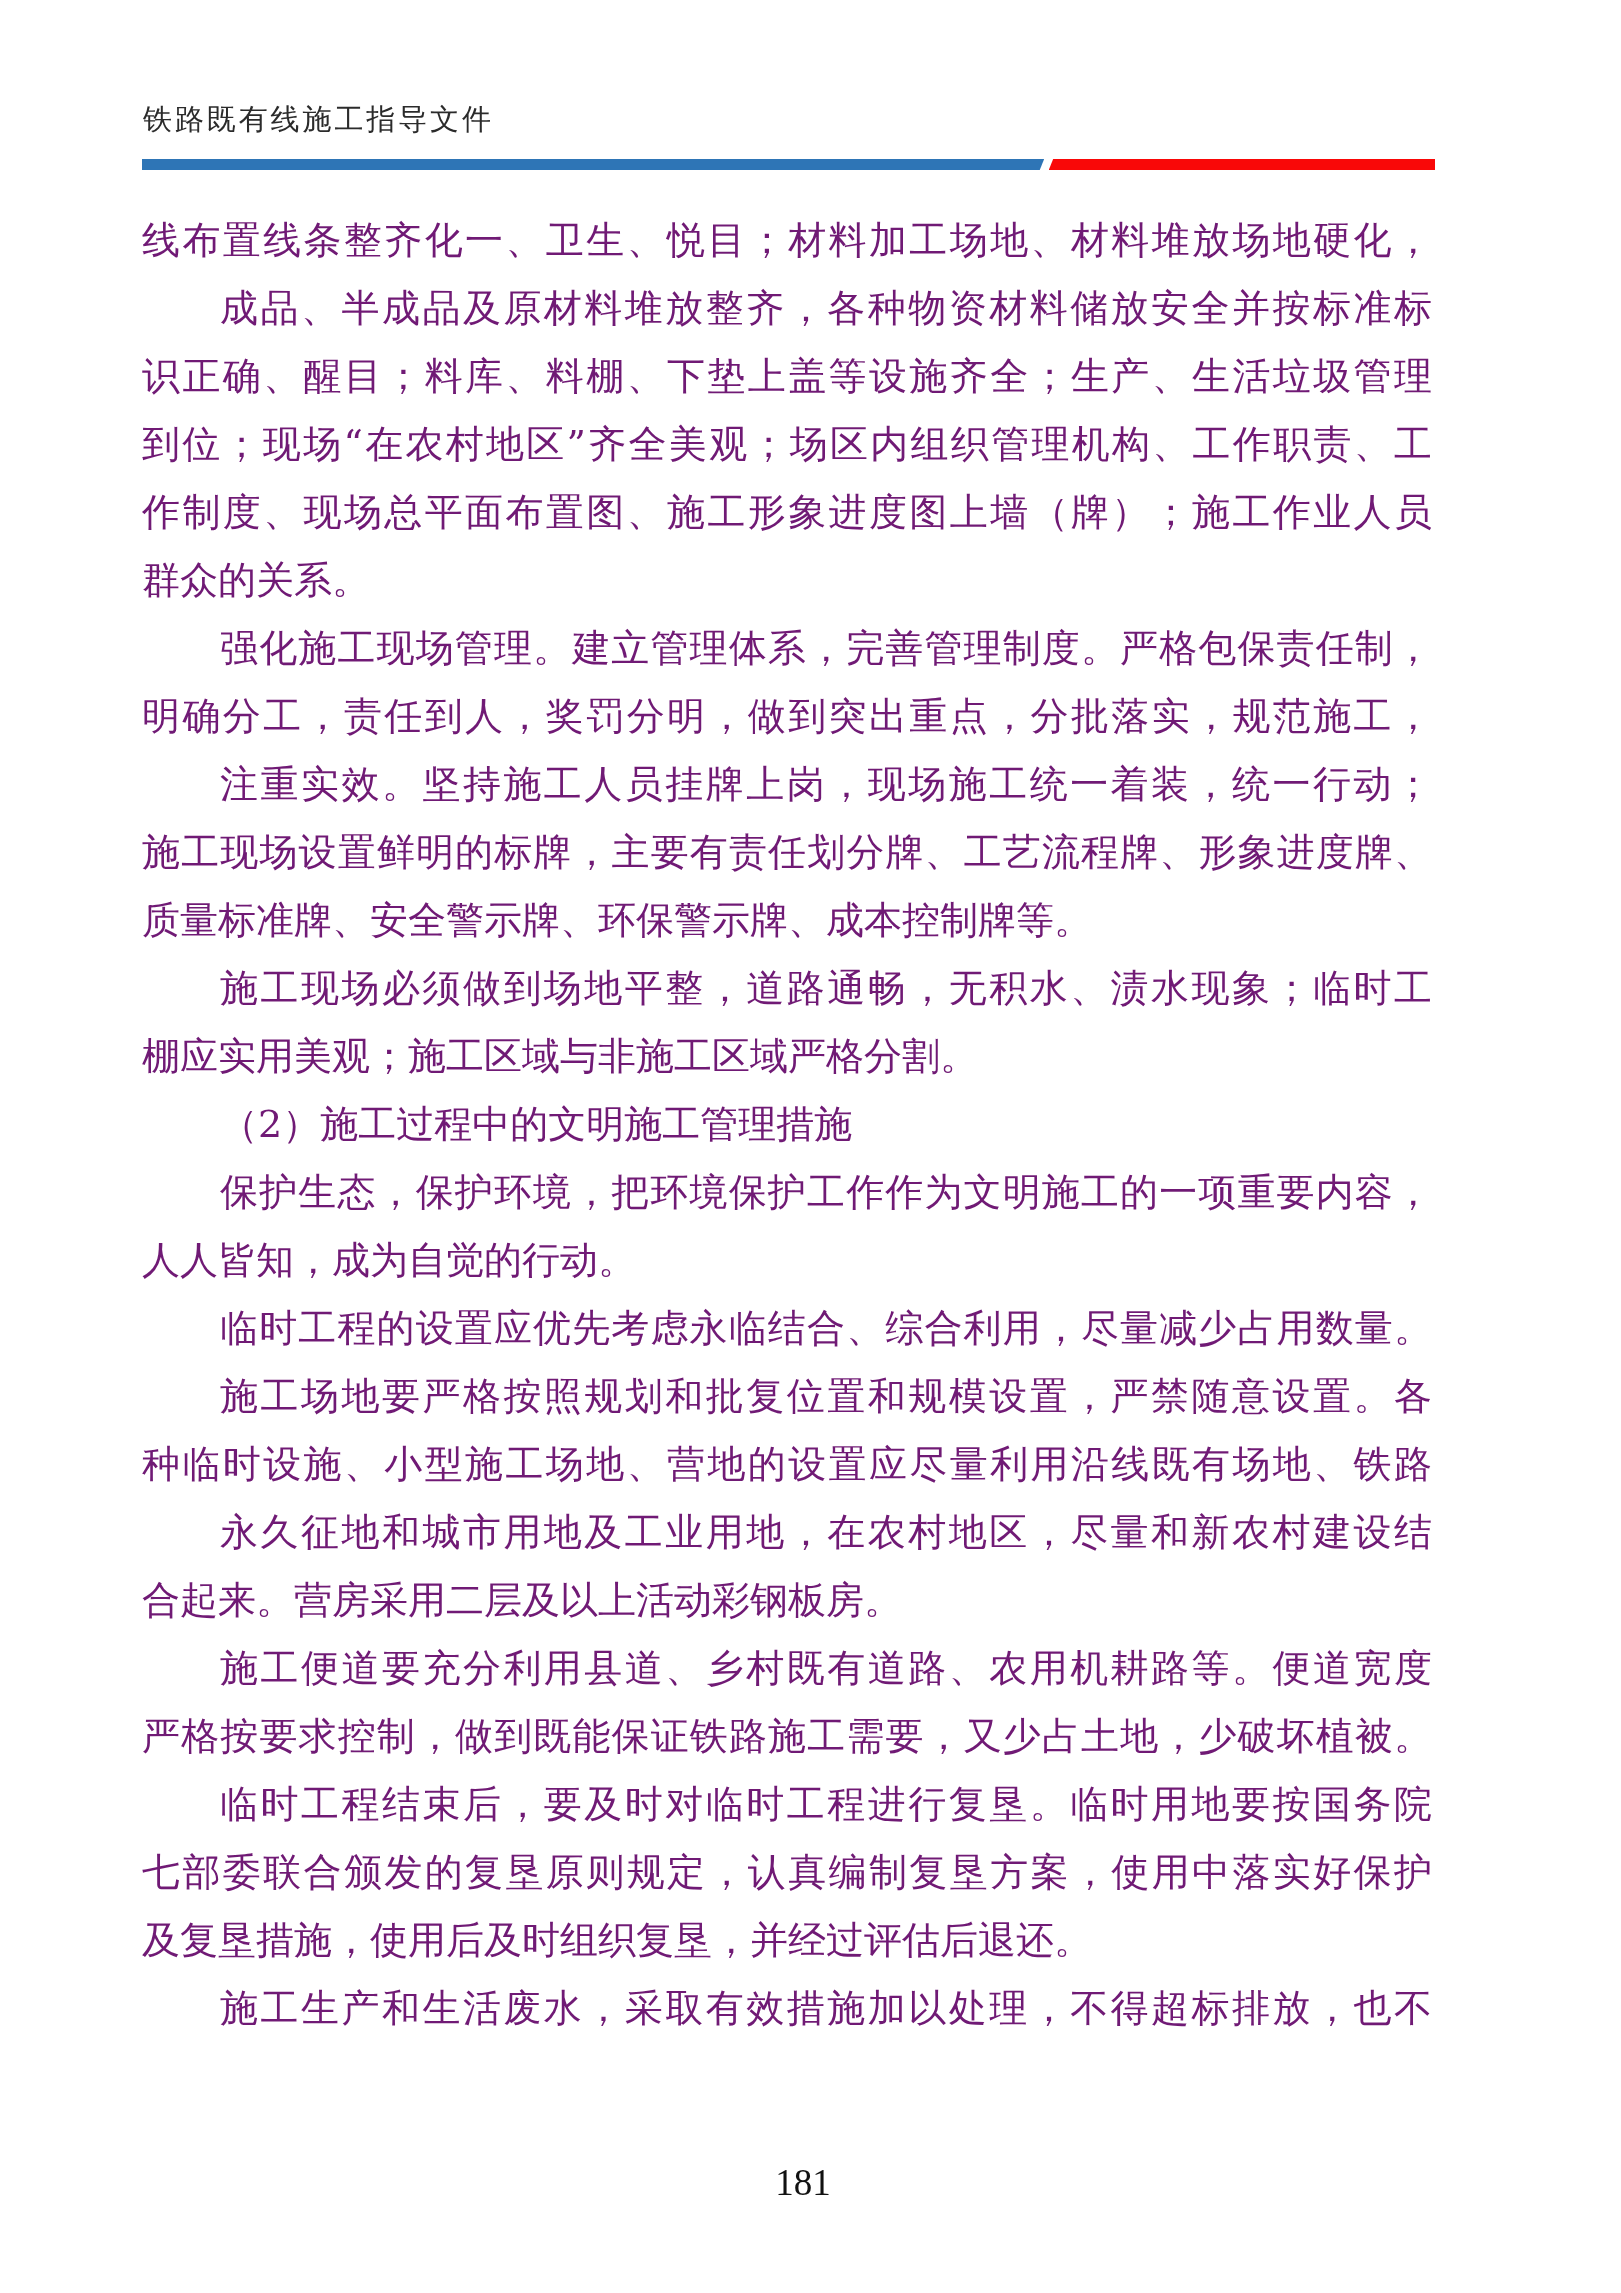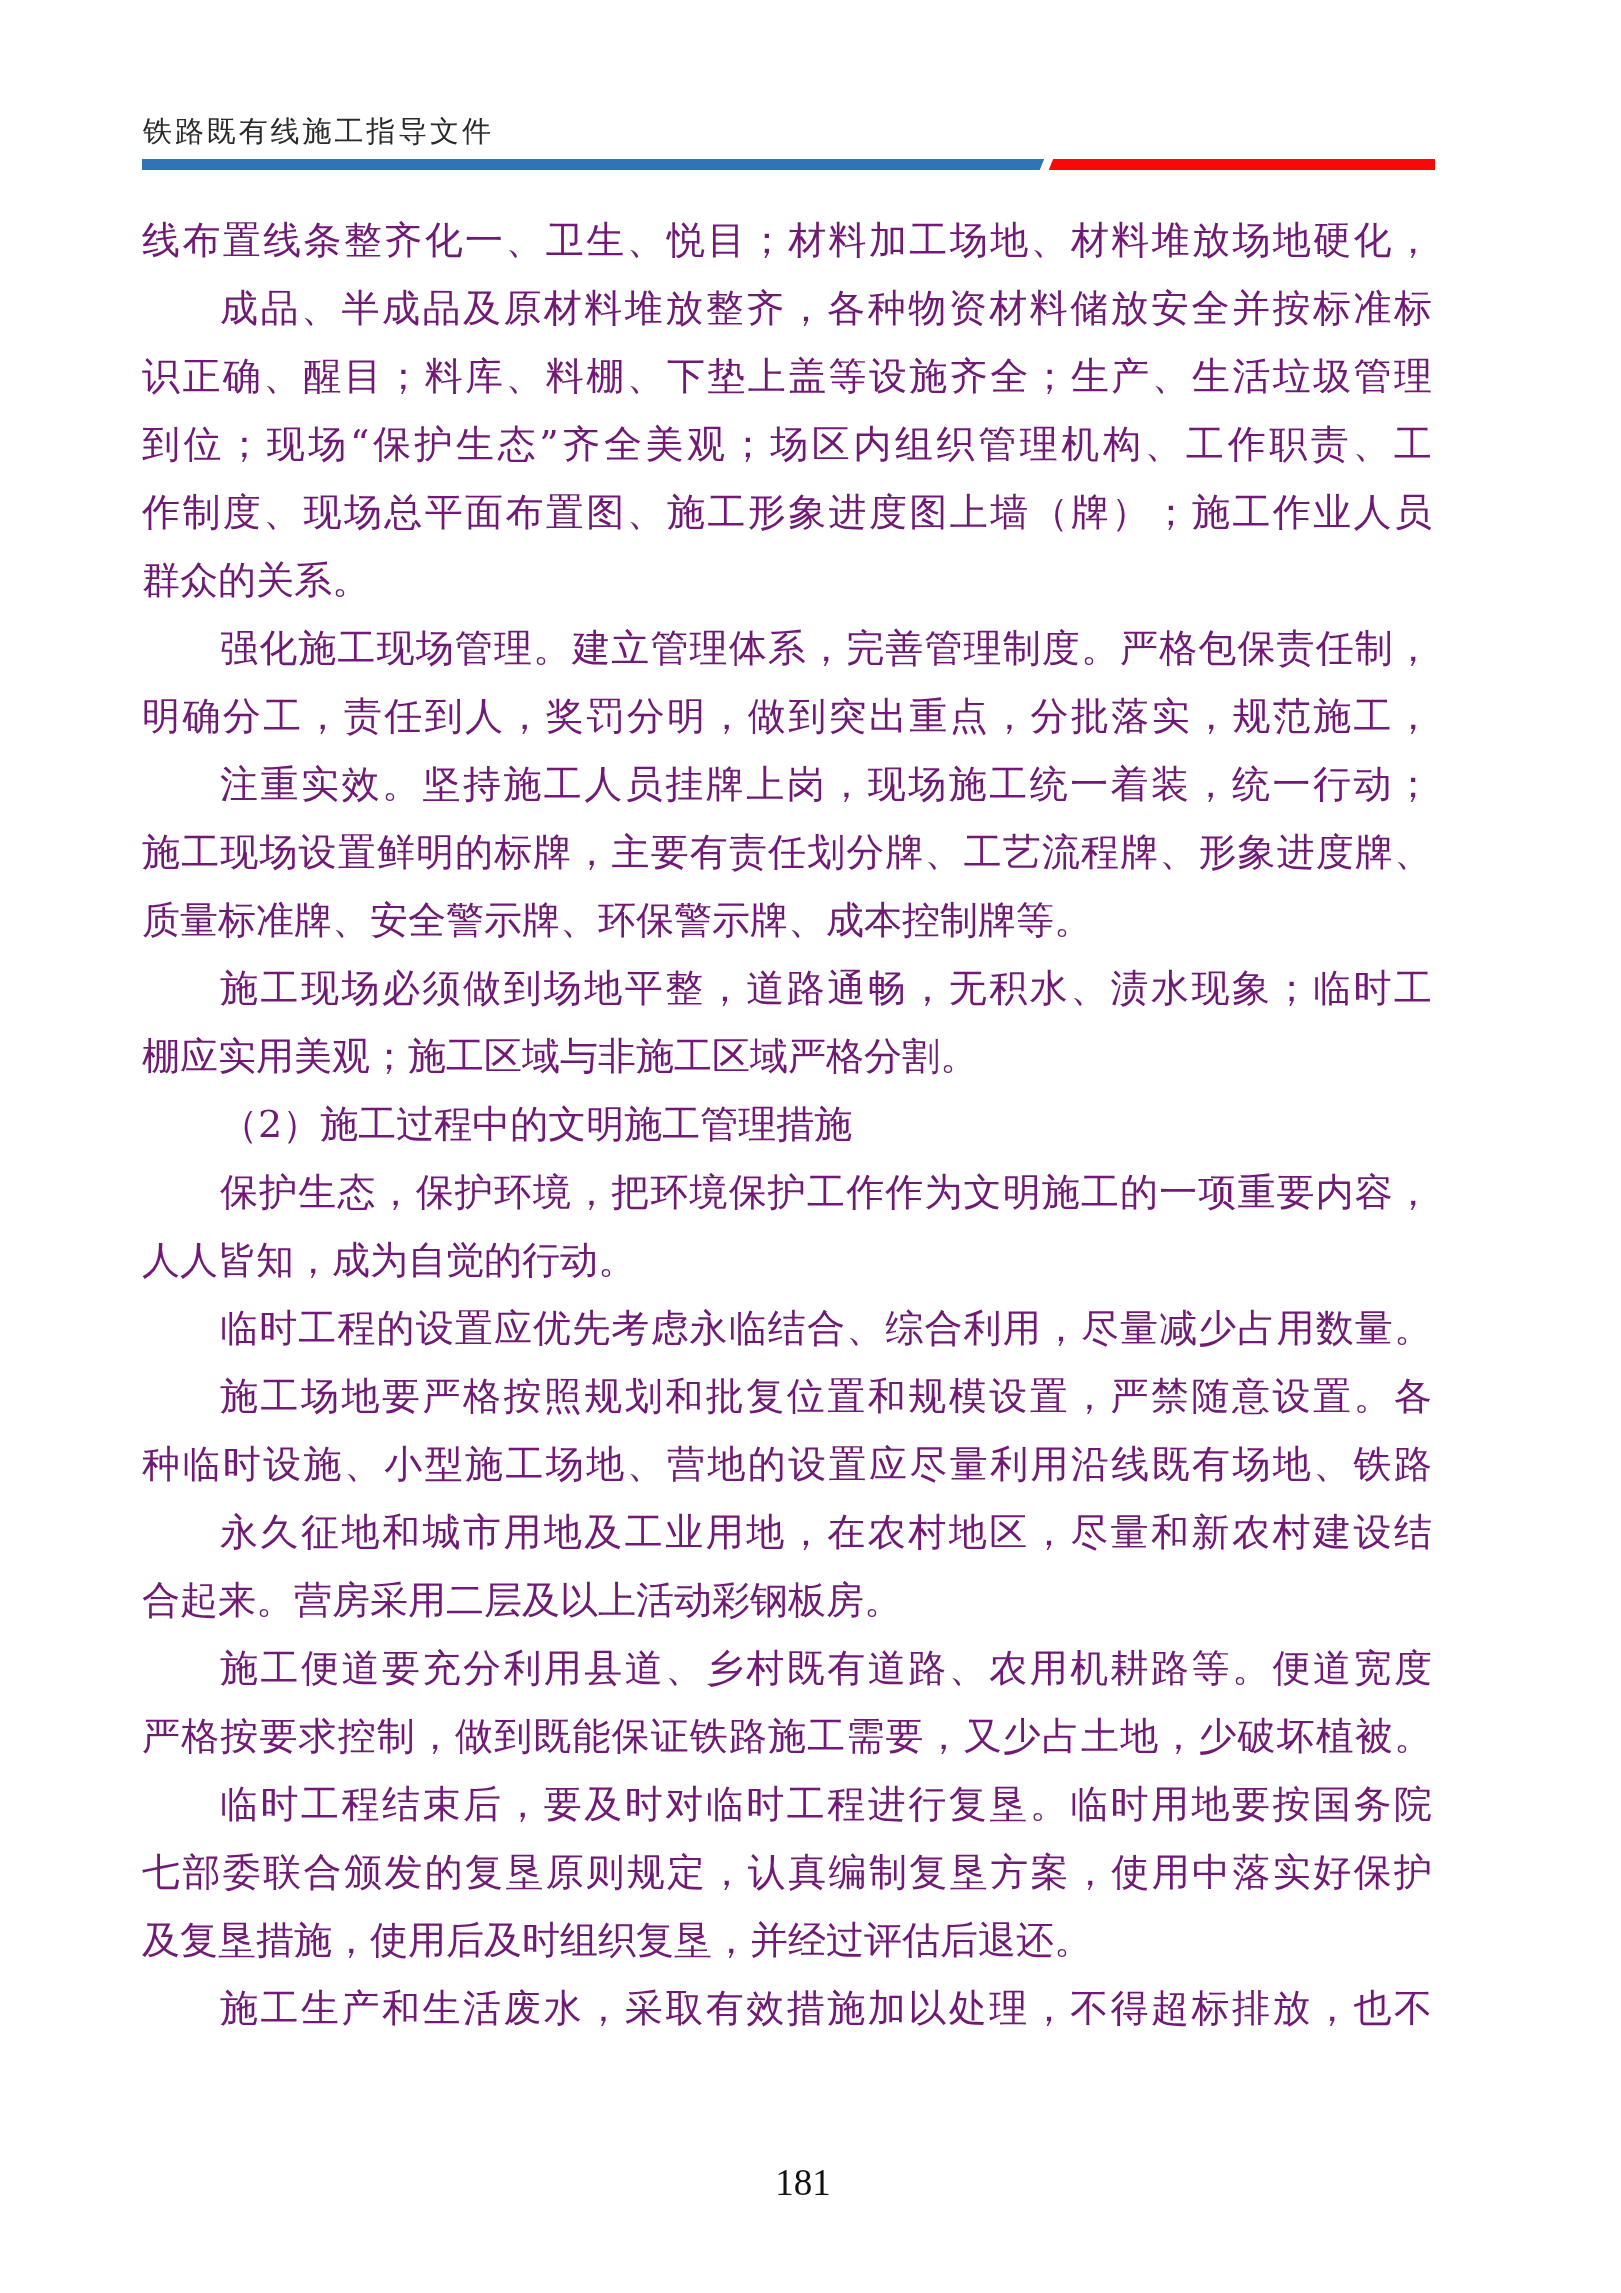--- a/index.html
+++ b/index.html
@@ -14,21 +14,21 @@
     margin: 0 auto;
     background: #ffffff;
     overflow: hidden;
     font-family: "DejaVu Serif", "Liberation Serif", serif;
     color: #000000;
   }
   
   .header-title {
     position: absolute;
     left: 143px;
-    top: 112px;
+    top: 100px;
     font-size: 29px;
     line-height: 39px;
     letter-spacing: 2.9px;
     color: #2b2b2b;
   }
   .header-rule {
     position: absolute;
     left: 142px;
     top: 159px;
     width: 1293px;
@@ -96,21 +96,21 @@
   <div class="header-rule">
     <div class="rule-blue" style="background: rgb(46, 117, 182);"></div>
     <div class="rule-gap"></div>
     <div class="rule-red" style="background: rgb(249, 8, 8);"></div>
   </div>
 
   <div class="body-text">
       <div class="line fill">线布置线条整齐化一、卫生、悦目；材料加工场地、材料堆放场地硬化，</div>
       <div class="line indent fill">成品、半成品及原材料堆放整齐，各种物资材料储放安全并按标准标</div>
       <div class="line fill">识正确、醒目；料库、料棚、下垫上盖等设施齐全；生产、生活垃圾管理</div>
-      <div class="line fill">到位；现场“保护生态”齐全美观；场区内组织管理机构、工作职责、工</div>
+      <div class="line fill">到位；现场“在农村地区”齐全美观；场区内组织管理机构、工作职责、工</div>
       <div class="line fill">作制度、现场总平面布置图、施工形象进度图上墙（牌）；施工作业人员</div>
       <div class="line">群众的关系。</div>
       <div class="line indent fill">强化施工现场管理。建立管理体系，完善管理制度。严格包保责任制，</div>
       <div class="line fill">明确分工，责任到人，奖罚分明，做到突出重点，分批落实，规范施工，</div>
       <div class="line indent fill">注重实效。坚持施工人员挂牌上岗，现场施工统一着装，统一行动；</div>
       <div class="line fill">施工现场设置鲜明的标牌，主要有责任划分牌、工艺流程牌、形象进度牌、</div>
       <div class="line">质量标准牌、安全警示牌、环保警示牌、成本控制牌等。</div>
       <div class="line indent fill">施工现场必须做到场地平整，道路通畅，无积水、渍水现象；临时工</div>
       <div class="line">棚应实用美观；施工区域与非施工区域严格分割。</div>
       <div class="line indent">（2）施工过程中的文明施工管理措施</div>

